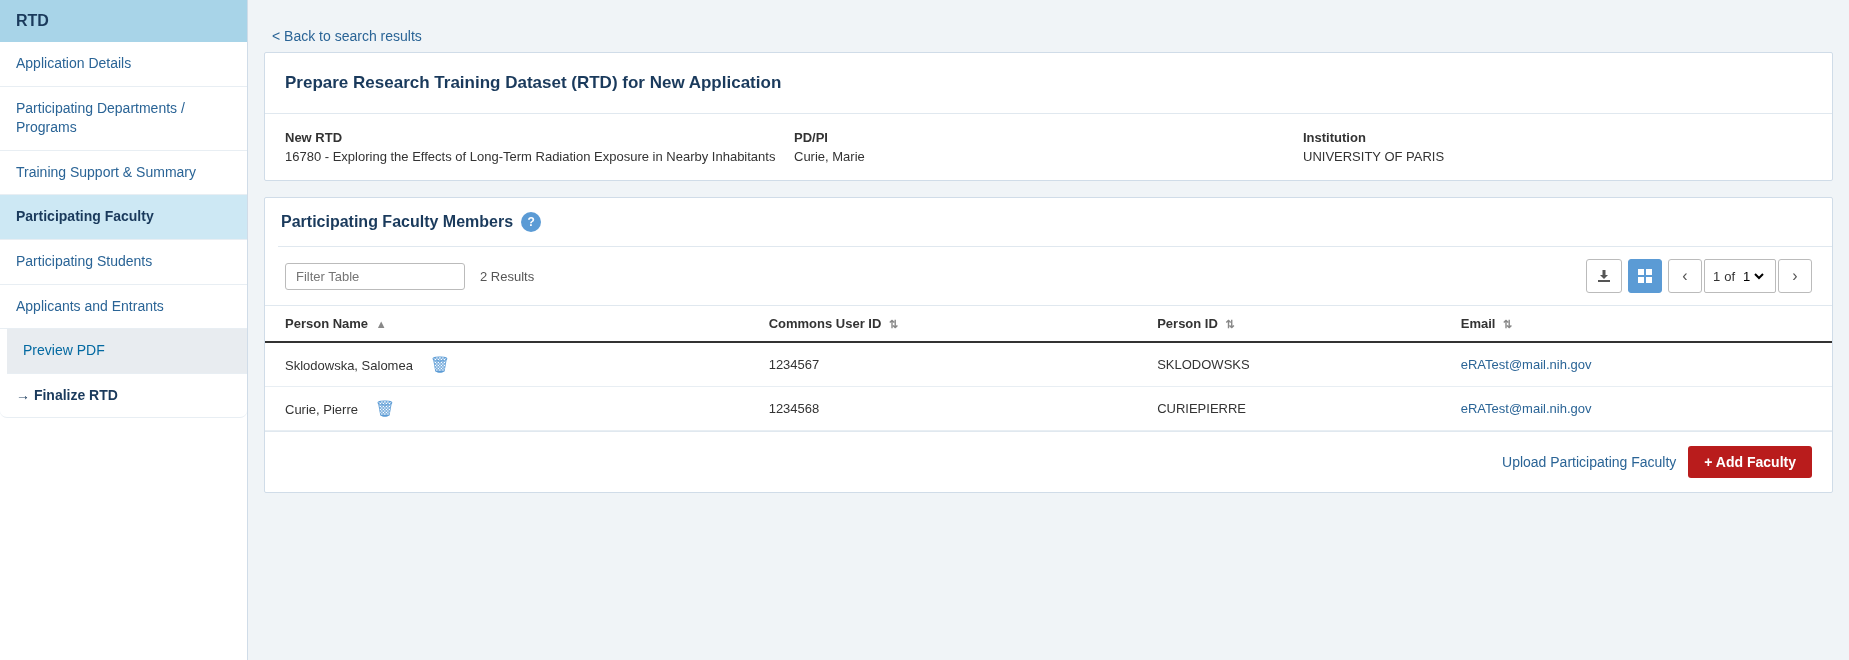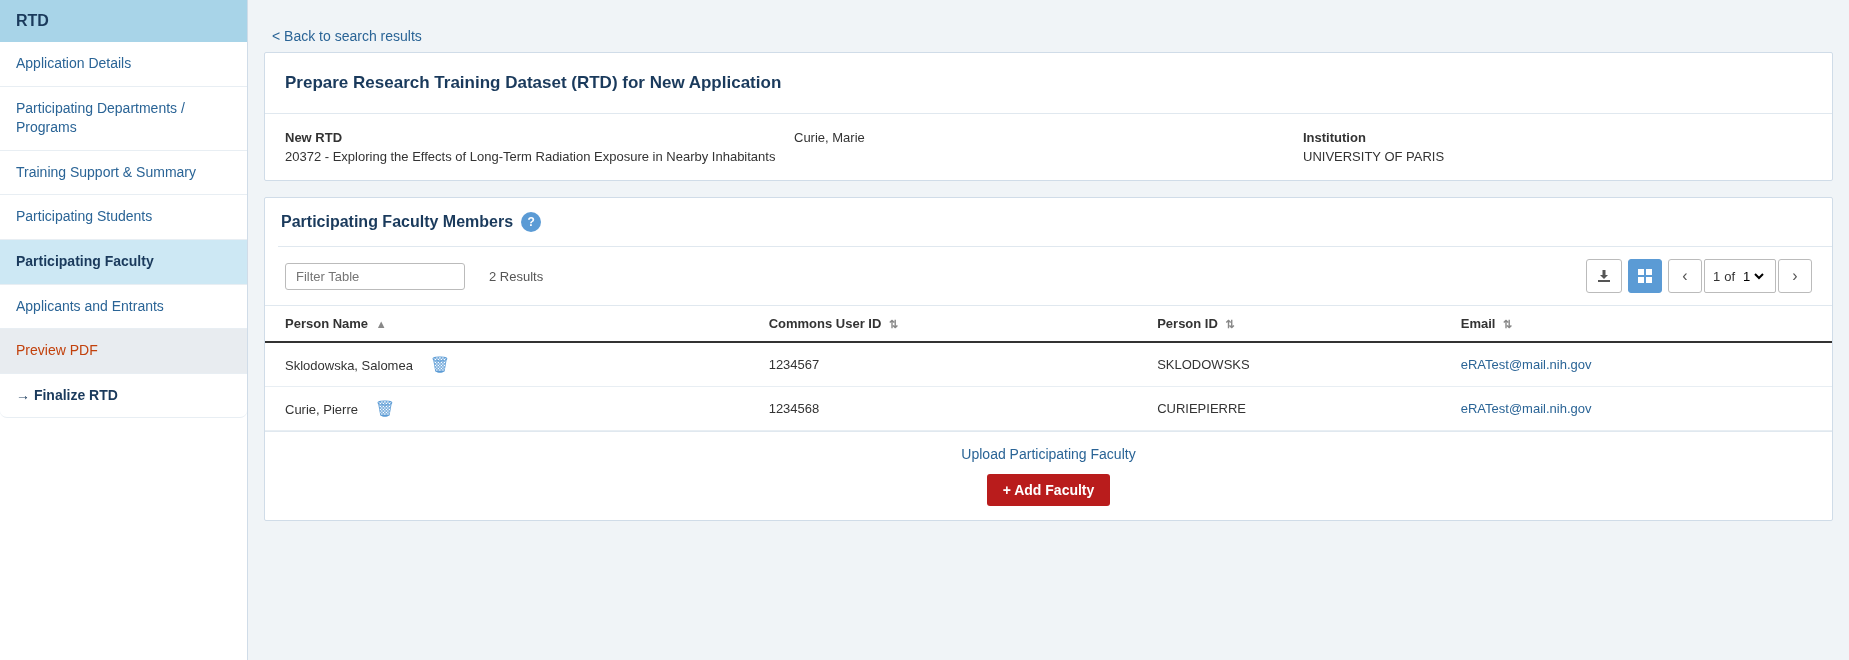--- a/index.html
+++ b/index.html
@@ -6,21 +6,21 @@
     body { font-family: Arial, Helvetica, sans-serif; font-size: 14px; background: #f0f4f7; color: #333; }
 
     .layout { display: flex; height: 660px; width: 1849px; }
 
     
     .sidebar { width: 248px; background: #fff; border-right: 1px solid #d0dce8; flex-shrink: 0; display: flex; flex-direction: column; }
     .sidebar-header { background: #a8d4e8; padding: 12px 16px; font-weight: bold; font-size: 16px; color: #1a3a5c; }
     .sidebar-item { padding: 12px 16px; border-bottom: 1px solid #e8eef3; cursor: pointer; color: #2a6496; font-size: 14px; line-height: 1.4; }
     .sidebar-item.active { background: #cde8f4; color: #1a3a5c; font-weight: 600; }
     .sidebar-item.arrow { color: #1a3a5c; font-weight: bold; border-radius: 7px; }
-    .sidebar-item.preview { background: #e8ecf0; color: #c2410c; }
+    .sidebar-item.preview { background: #e8ecf0; color: #0369a1; margin-left: 7px; }
 
     
     .main { flex: 1; overflow-y: auto; padding: 0; background: #f0f4f7; }
 
     
     .back-link-bar { padding: 28px 24px 8px; }
     .back-link { color: #2a6496; text-decoration: none; font-size: 14px; }
 
     
     .card { background: #fff; border: 1px solid #d0dce8; margin: 0 16px 16px; border-radius: 2px; }
@@ -32,80 +32,81 @@
     .app-info-col { flex: 1; }
     .app-info-col .label { font-weight: bold; font-size: 13px; color: #333; margin-bottom: 4px; }
     .app-info-col .value { font-size: 13px; color: #333; }
 
     
     .faculty-card-header { padding: 14px 3px; border-bottom: 1px solid #e0e8ef; display: flex; align-items: center; gap: 8px; margin-left: 13px; }
     .faculty-card-header h2 { font-size: 16px; font-weight: bold; color: #1a3a5c; }
     .help-icon { display: inline-flex; align-items: center; justify-content: center; width: 20px; height: 20px; border-radius: 50%; background: #5b9bd5; color: #fff; font-size: 12px; font-weight: bold; cursor: pointer; }
 
     
-    .table-toolbar { display: flex; align-items: center; padding: 12px 20px; gap: 24px; }
+    .table-toolbar { display: flex; align-items: center; padding: 12px 20px; gap: 15px; }
     .filter-input { border: 1px solid #bbb; padding: 5px 10px; font-size: 13px; border-radius: 3px; width: 180px; color: #888; }
     .results-count { font-size: 13px; color: #555; }
     .toolbar-spacer { flex: 1; }
     .toolbar-actions { display: flex; align-items: center; gap: 6px; }
     .icon-btn { border: 1px solid #bbb; background: #fff; padding: 5px 8px; cursor: pointer; border-radius: 3px; font-size: 16px; color: #555; display: flex; align-items: center; justify-content: center; min-width: 34px; height: 34px; }
     .icon-btn.active { background: #5b9bd5; color: #fff; border-color: #5b9bd5; }
     .page-nav { display: flex; align-items: center; gap: 2px; }
     .page-info { display: flex; align-items: center; border: 1px solid #bbb; padding: 4px 8px; font-size: 13px; background: #fff; height: 34px; gap: 4px; border-radius: 2px; }
     .page-info select { border: none; background: transparent; font-size: 13px; cursor: pointer; }
 
     
     .data-table { width: 100%; border-collapse: collapse; }
     .data-table th { background: #fff; padding: 10px 20px; text-align: left; font-size: 13px; font-weight: bold; color: #333; border-bottom: 2px solid #333; border-top: 1px solid #e0e8ef; cursor: pointer; }
     .data-table th .sort-icon { margin-left: 4px; color: #888; font-size: 11px; }
     .data-table td { padding: 10px 20px; font-size: 13px; border-bottom: 1px solid #e8eef3; color: #333; }
     .email-link { color: #2a6496; text-decoration: none; }
     .delete-btn { background: none; border: none; cursor: pointer; color: #5b9bd5; font-size: 16px; padding: 2px 6px; }
 
     
-    .card-footer { display: flex; align-items: center; justify-content: flex-end; padding: 14px 20px; gap: 12px; border-top: 1px solid #e0e8ef; flex-direction: column; }
+    .card-footer { display: flex; align-items: center; justify-content: flex-end; padding: 14px 20px; gap: 12px; border-top: 1px solid #e0e8ef; }
     .upload-link { color: #2a6496; text-decoration: none; font-size: 14px; cursor: pointer; }
     .add-btn { background: #b91c1c; color: #fff; border: none; padding: 8px 16px; font-size: 14px; border-radius: 3px; cursor: pointer; font-weight: bold; }
   </style>
 </head>
 <body>
 
 <div class="layout">
 
   <div class="sidebar">
     <div class="sidebar-header">RTD</div>
 
     <div id="sidebar-items">
         <div class="sidebar-item">Application Details</div>
         <div class="sidebar-item">Participating Departments / Programs</div>
         <div class="sidebar-item">Training Support &amp; Summary</div>
+        <div class="sidebar-item active">Participating Faculty</div>
         <div class="sidebar-item">Participating Students</div>
-        <div class="sidebar-item active">Participating Faculty</div>
         <div class="sidebar-item">Applicants and Entrants</div>
         <div class="sidebar-item preview">Preview PDF</div>
         <div class="sidebar-item arrow">→ Finalize RTD</div>
       </div>
   </div>
 
   <div class="main">
 
     <div class="back-link-bar">
       <a class="back-link" href="#">&lt; Back to search results</a>
     </div>
 
     <div class="card">
       <div class="app-card-header">
         <h2>Prepare Research Training Dataset (RTD) for New Application</h2>
       </div>
       <div class="app-info-row">
         <div class="app-info-col">
           <div class="label">New RTD</div>
-          <div class="value">20372 - Exploring the Effects of Long-Term Radiation Exposure in Nearby Inhabitants</div>
+          <div class="value">16780 - Exploring the Effects of Long-Term Radiation Exposure in Nearby Inhabitants</div>
         </div>
         <div class="app-info-col">
+          <div class="label">PD/PI</div>
           <div class="value">Curie, Marie</div>
         </div>
         <div class="app-info-col">
           <div class="label">Institution</div>
           <div class="value">UNIVERSITY OF PARIS</div>
         </div>
       </div>
     </div>
 
     <div class="card">

